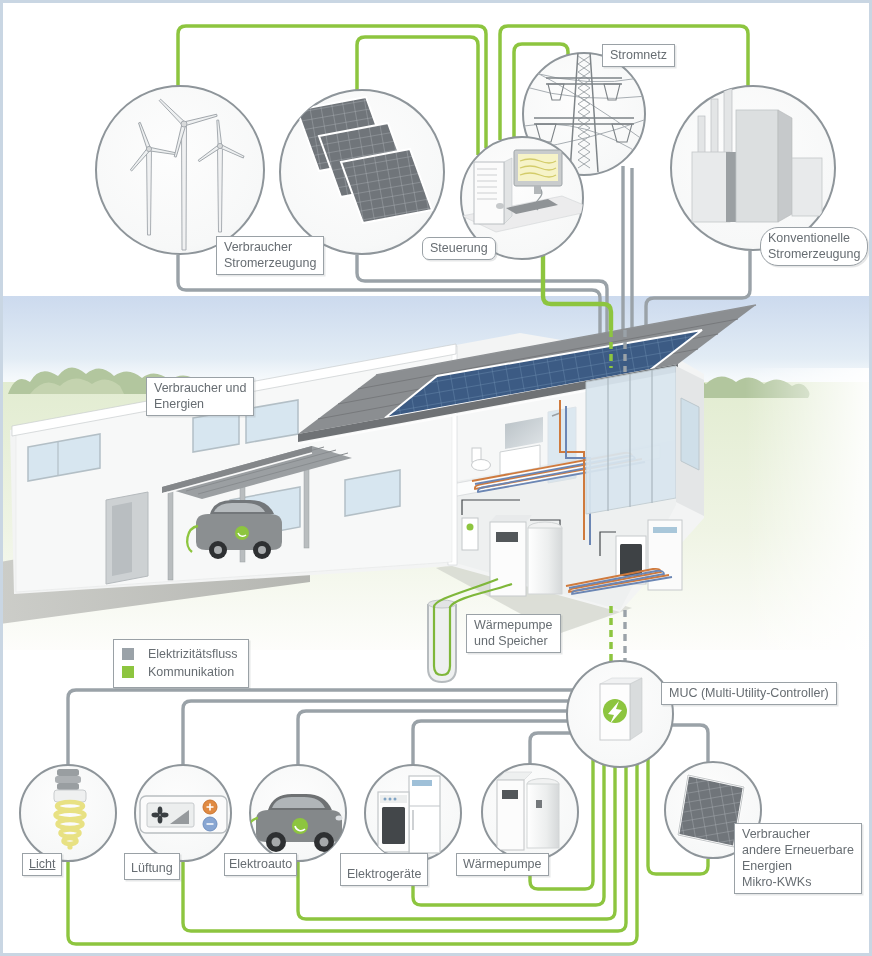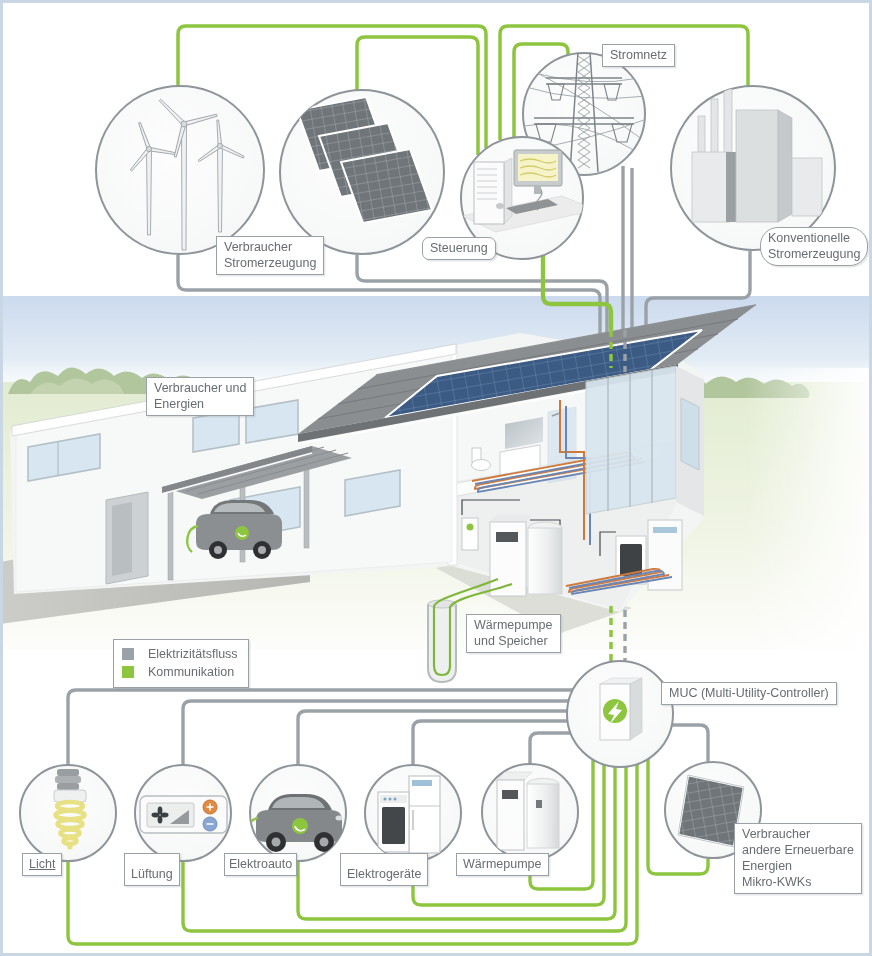--- a/index.html
+++ b/index.html
@@ -453,21 +453,21 @@
   <div class="label-box" style="left:466px;top:614px;">
     <div>Wärmepumpe</div>
     <div>und Speicher</div>
   </div>
   <div class="label-box" style="left:661px;top:682px;">
     <div>MUC (Multi-Utility-Controller)</div>
   </div>
   <div class="label-box" style="left:22px;top:853px;padding:2px 6px 3px;text-decoration:underline;">
     <div>Licht</div>
   </div>
-  <div class="label-box" style="left:124px;top:853px;padding:12px 6px 3px;">
+  <div class="label-box" style="left:124px;top:853px;padding:6px 6px 3px;">
     <div>Lüftung</div>
   </div>
   <div class="label-box" style="left:224px;top:853px;padding:2px 4px 3px;">
     <div>Elektroauto</div>
   </div>
   <div class="label-box" style="left:340px;top:853px;padding:12px 6px 3px;">
     <div>Elektrogeräte</div>
   </div>
   <div class="label-box" style="left:456px;top:853px;padding:2px 6px 3px;">
     <div>Wärmepumpe</div>

